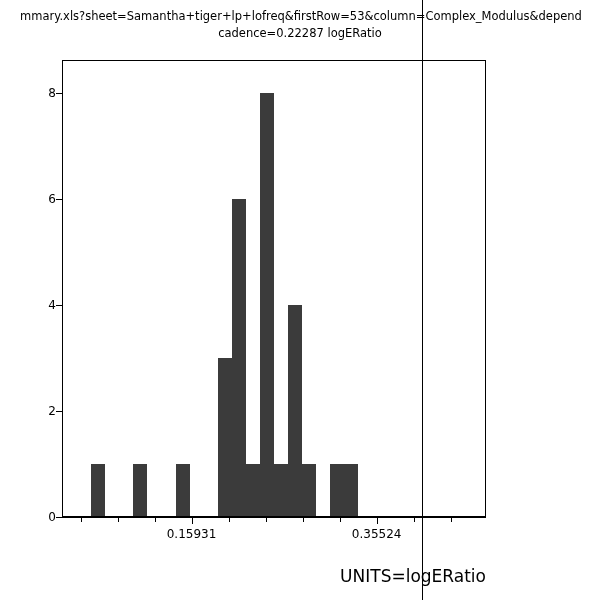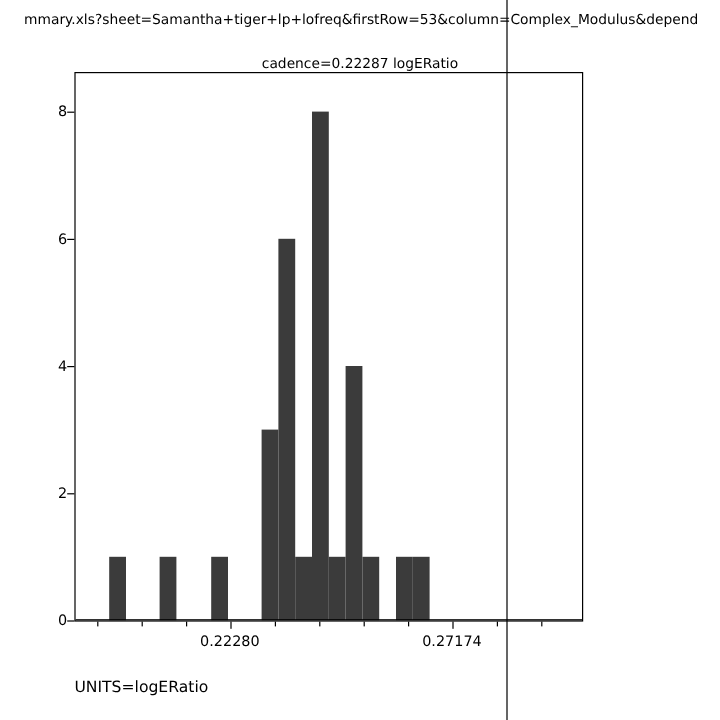--- a/index.html
+++ b/index.html
@@ -30,21 +30,20 @@
     color: #000000;
     line-height: 17px;
     white-space: nowrap;
   }
   .title-line1 {
     display: block;
     margin-left: 2px;
   }
   .title-line2 {
     display: block;
-    margin-top: 20px;
   }
   
   #plot {
     position: absolute;
     left: 62px;
     top: 60px;
     width: 424px;
     height: 458px;
     border: 1px solid #000000;
     box-sizing: border-box;
@@ -123,22 +122,22 @@
     font-size: 12px;
     color: #000000;
     transform: translateX(-50%);
     white-space: nowrap;
   }
   #x-axis-title {
     position: absolute;
     left: 62px;
     top: 566px;
     width: 424px;
-    text-align: left;
-    font-size: 13px;
+    text-align: right;
+    font-size: 17px;
     color: #000000;
   }
   #cursor-line {
     position: absolute;
     top: 0;
     width: 1px;
     height: 600px;
     background: #000000;
   }
   .axis-baseline {
@@ -200,21 +199,21 @@
       <div class="xtick minor" style="left: 55.53px;"></div>
       <div class="xtick minor" style="left: 92.54px;"></div>
       <div class="xtick minor" style="left: 166.58px;"></div>
       <div class="xtick minor" style="left: 203.6px;"></div>
       <div class="xtick minor" style="left: 240.61px;"></div>
       <div class="xtick minor" style="left: 277.63px;"></div>
       <div class="xtick minor" style="left: 351.67px;"></div>
       <div class="xtick minor" style="left: 388.68px;"></div>
     </div>
   <div id="x-axis-labels">
-      <div class="tick-label-x" style="left: 129.56px;">0.22280</div>
-      <div class="tick-label-x" style="left: 314.65px;">0.27174</div>
+      <div class="tick-label-x" style="left: 129.56px;">0.15931</div>
+      <div class="tick-label-x" style="left: 314.65px;">0.35524</div>
     </div>
 
   <div id="x-axis-title">UNITS=logERatio</div>
 
   <div id="cursor-line" style="left: 422px;"></div>
 
 </div>
 
 </body></html>

